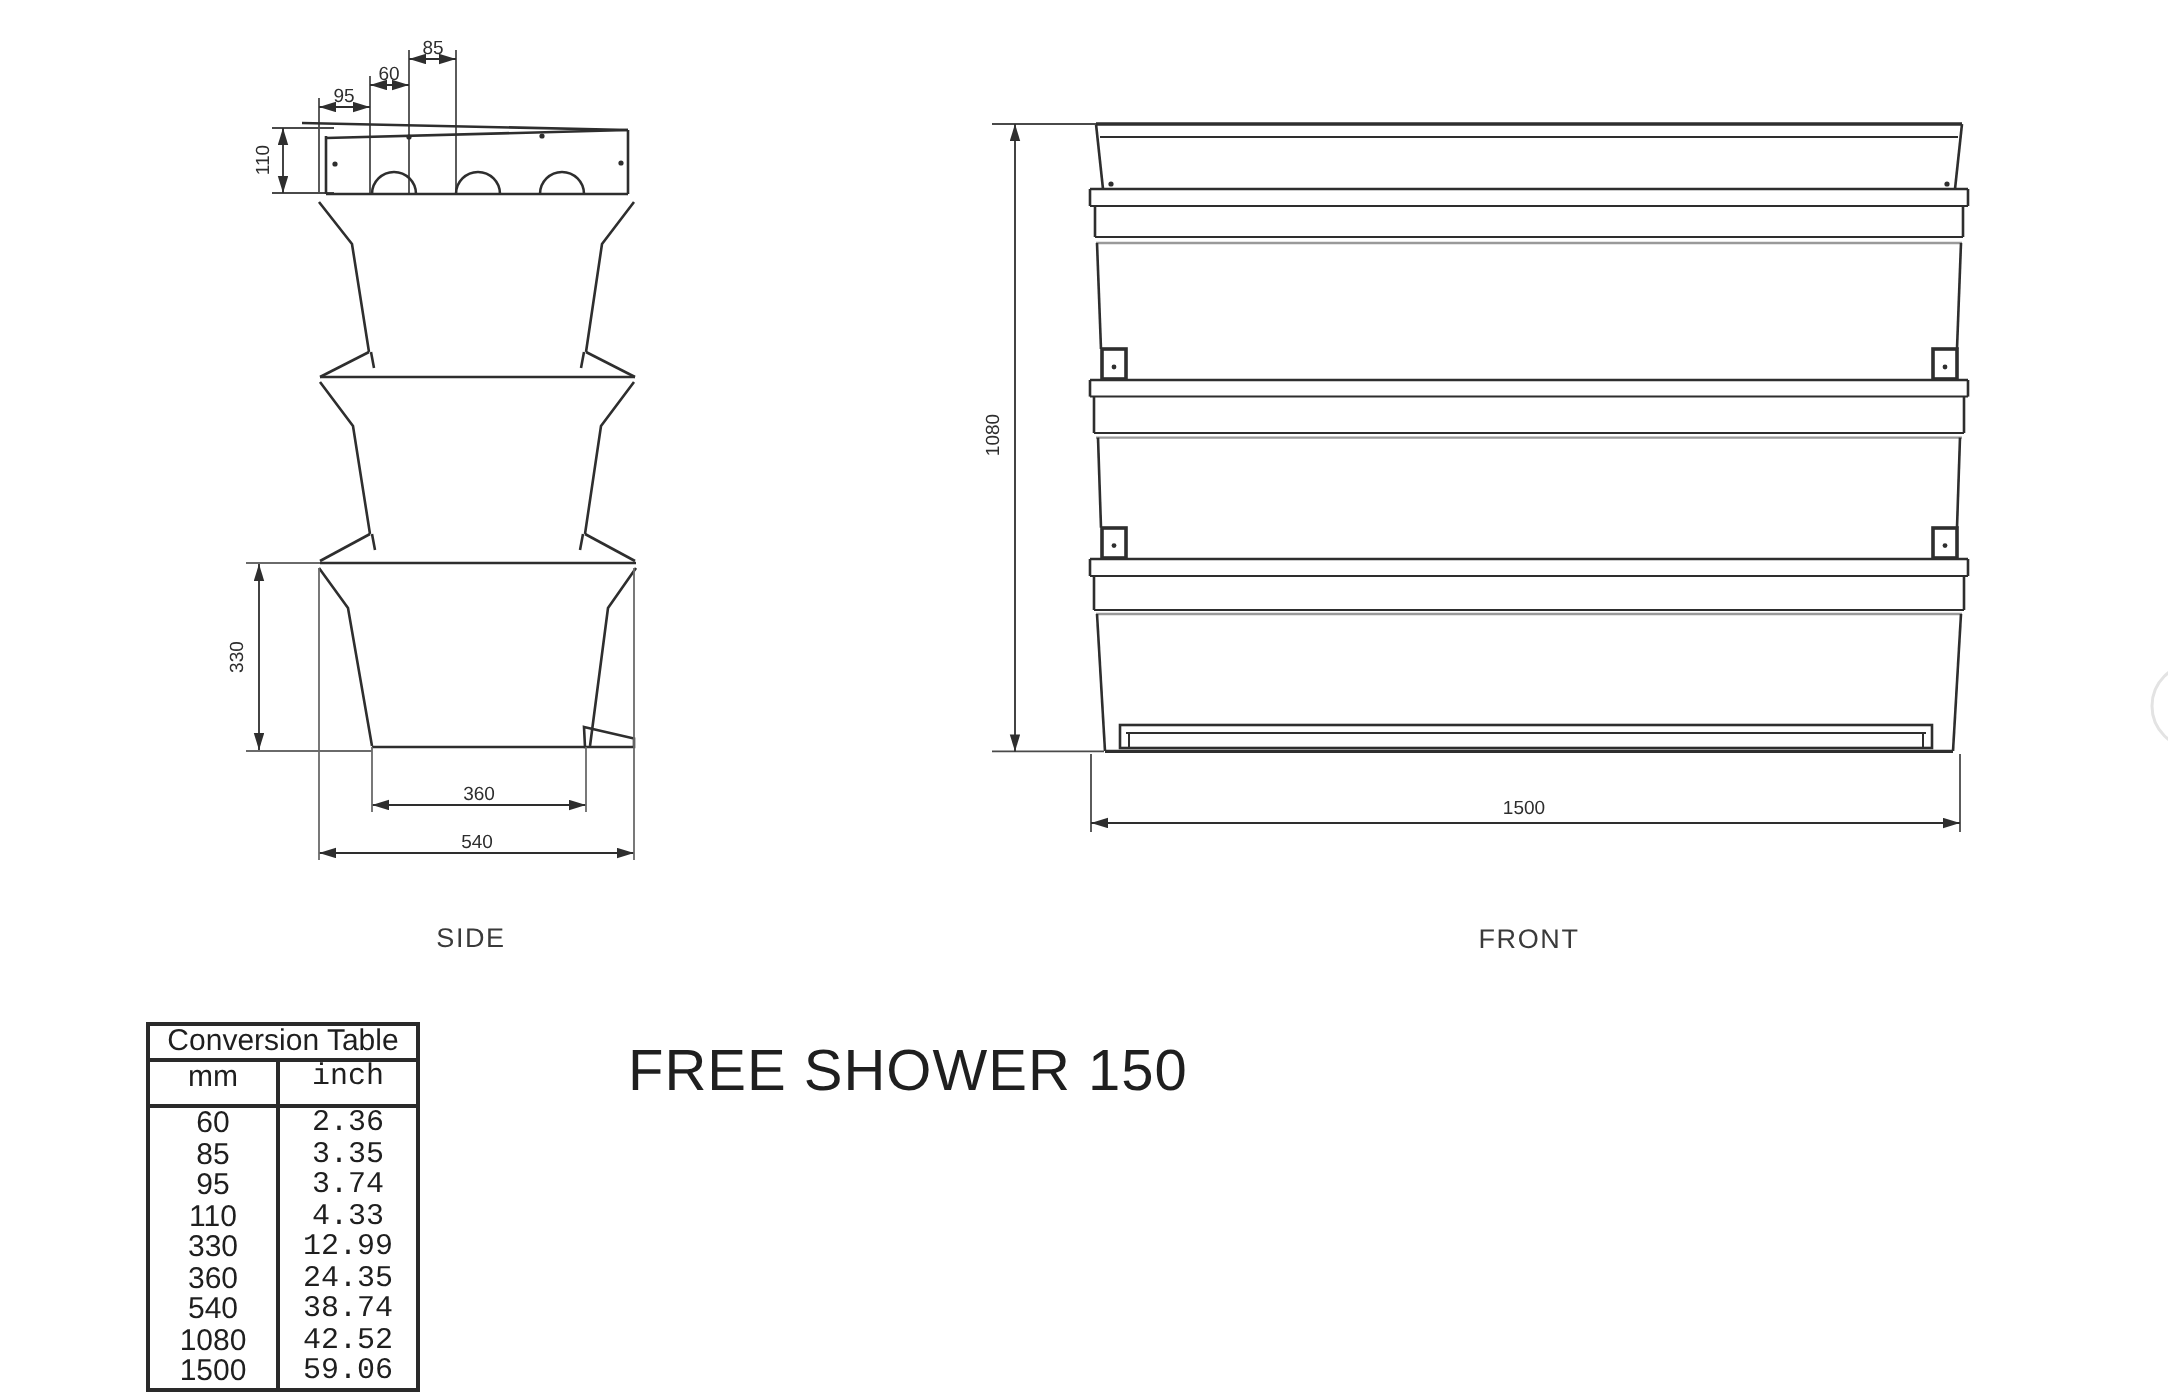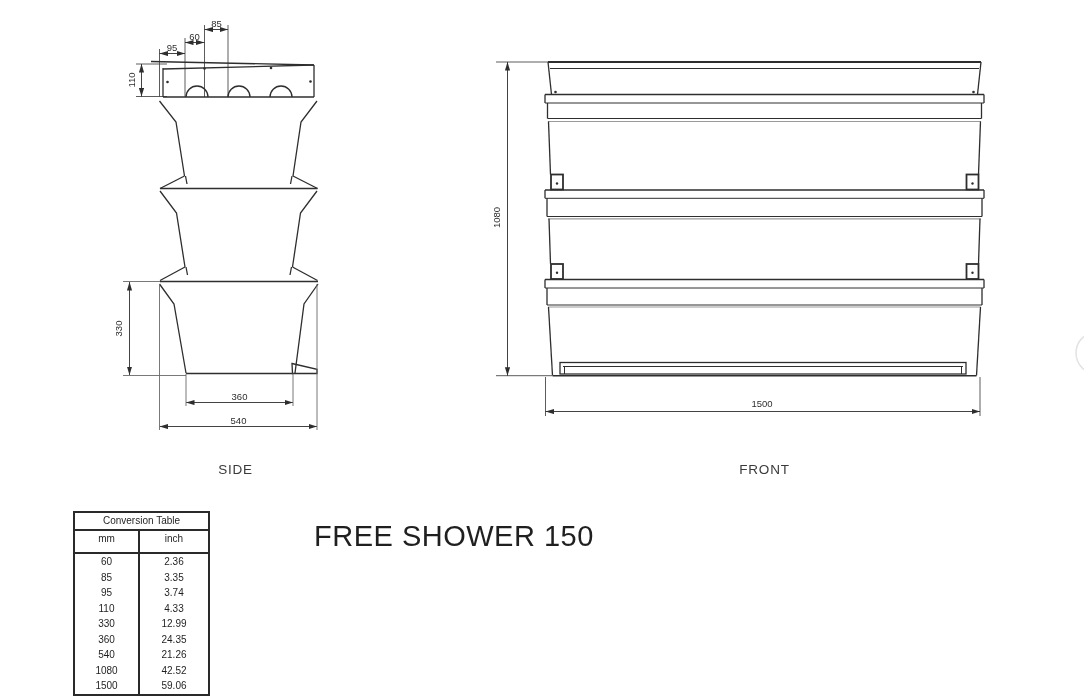--- a/index.html
+++ b/index.html
@@ -5,28 +5,28 @@
   html,body { margin:0; padding:0; }
   body { width:1084px; height:697px; background:#ffffff; position:relative;
          font-family:"Liberation Sans", sans-serif; overflow:hidden; }
   .canvas { position:absolute; left:0; top:0; width:1084px; height:697px; }
   svg text { font-family:"Liberation Sans", sans-serif; fill:#2e2e2e; }
   .dim  { font-size:9.5px; }
   .viewlabel { font-size:13.5px; fill:#3a3a3a; letter-spacing:0.8px; }
   .title { position:absolute; left:314px; top:520px; font-size:29px; color:#1f1f1f;
            letter-spacing:0.5px; white-space:nowrap;text-align:center; }
   .conv-table { position:absolute; left:73px; top:511px; width:133px;
-                border:2px solid #2a2a2a; background:#fff; font-size:10px; color:#1f1f1f; }
+                border:2px solid #2a2a2a; background:#fff; font-size:15px; color:#1f1f1f; }
   .conv-title { height:16px; line-height:16px; text-align:center; border-bottom:2px solid #2a2a2a; }
   .conv-head  { display:flex; border-bottom:2px solid #2a2a2a; }
   .conv-row   { display:flex; }
   .conv-head > div, .conv-row > div { text-align:center; line-height:15.5px; height:15.5px; }
   .conv-head > div { height:21px; line-height:16px; }
   .c1 { width:63px; border-right:2px solid #2a2a2a; }
-  .c2 { flex:1; }
+  .c2 { flex:1;font-family:Liberation Mono, monospace; }
 </style>
 </head>
 <body>
 
 <div class="canvas">
 <svg width="1084" height="697" viewBox="0 0 1084 697">
   <defs>
     <marker id="arr" orient="auto-start-reverse" markerUnits="userSpaceOnUse" markerWidth="10" markerHeight="8" refX="8.5" refY="2.6">
       <path d="M0,0 L8.5,2.6 L0,5.2 Z" fill="#2e2e2e"></path>
     </marker>
@@ -246,21 +246,21 @@
   <div class="conv-row">
     <div class="c1">330</div>
     <div class="c2">12.99</div>
   </div>
   <div class="conv-row">
     <div class="c1">360</div>
     <div class="c2">24.35</div>
   </div>
   <div class="conv-row">
     <div class="c1">540</div>
-    <div class="c2">21.26</div>
+    <div class="c2">38.74</div>
   </div>
   <div class="conv-row">
     <div class="c1">1080</div>
     <div class="c2">42.52</div>
   </div>
   <div class="conv-row">
     <div class="c1">1500</div>
     <div class="c2">59.06</div>
   </div>
 </div>

